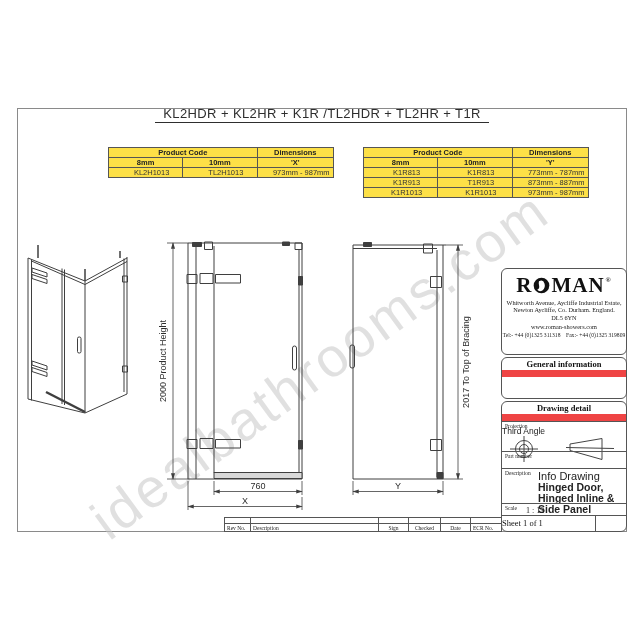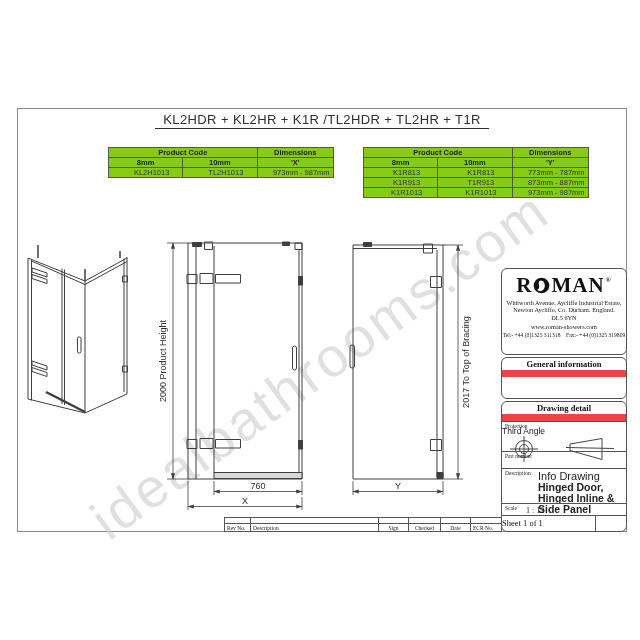--- a/index.html
+++ b/index.html
@@ -5,27 +5,27 @@
   html,body{margin:0;padding:0;background:#fff;width:640px;height:640px;overflow:hidden;
     font-family:"Liberation Sans",sans-serif;}
   .abs{position:absolute;box-sizing:border-box;}
   
   #sheet-border{left:17px;top:108px;width:610px;height:424px;border:1px solid #8a8a8a;z-index:0;}
   
   #watermark{left:-10px;top:150px;width:660px;height:430px;display:flex;align-items:center;
     justify-content:center;transform:rotate(-36deg);z-index:1;pointer-events:none;}
   #watermark span{font-size:55px;letter-spacing:3px;color:#c8c8c8;opacity:.55;}
   
-  #sheet-title{left:17px;top:110px;width:610px;text-align:center;z-index:3;}
+  #sheet-title{left:17px;top:104px;width:610px;text-align:center;z-index:3;}
   #sheet-title span{font-size:13px;letter-spacing:.4px;color:#2e2e2e;border-bottom:1px solid #2e2e2e;padding:0 8px 1px;}
   
   .spec-table{z-index:3;width:226px;}
   #table-left{left:108px;top:147px;}
   #table-right{left:363px;top:147px;}
-  table{border-collapse:collapse;width:100%;table-layout:fixed;background:#84cc16;}
+  table{border-collapse:collapse;width:100%;table-layout:fixed;background:#fde047;}
   th,td{border:1px solid #555;font-size:7.5px;height:9px;line-height:9px;text-align:center;
     padding:0;color:#222;font-family:"Liberation Sans",sans-serif;overflow:hidden;white-space:nowrap;}
   th{font-weight:bold;}
   td{font-weight:normal;color:#333;padding-left:12px;}
   
   #drawing-svg{left:0;top:0;z-index:2;pointer-events:none;}
   #drawing-svg text{font-family:"Liberation Sans",sans-serif;fill:#2e2e2e;}
   
   .tb-box{left:501px;width:126px;border:1px solid #555;border-radius:6px;background:#fff;z-index:3;}
   #tb-logo{top:268px;height:87px;text-align:center;}

